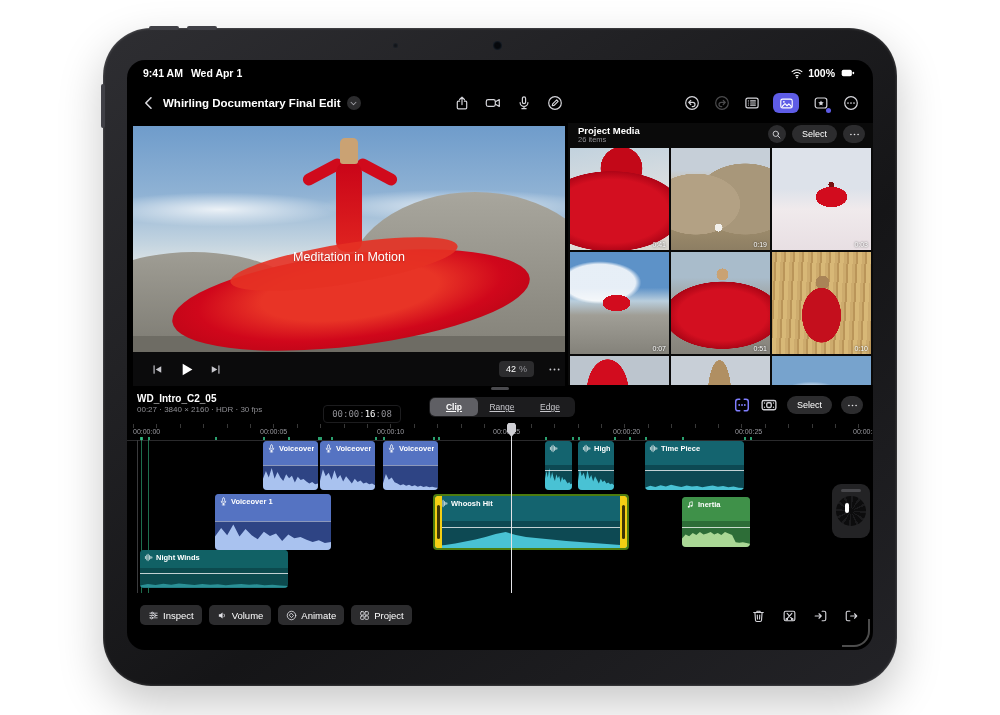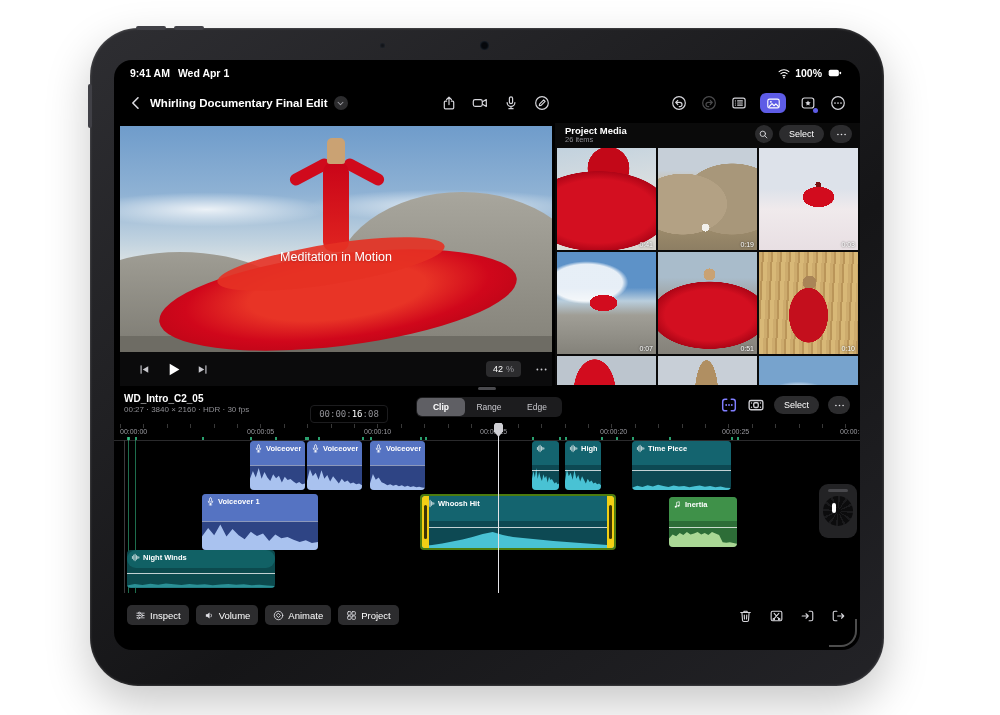--- a/index.html
+++ b/index.html
@@ -1,19 +1,19 @@
 <!DOCTYPE html>
 <html><head>
 <meta charset="utf-8">
 <style>
   html,body{margin:0;padding:0;background:#fff;}
   #canvas{position:relative;width:1000px;height:715px;background:#fff;overflow:hidden;
     font-family:"Liberation Sans",sans-serif;-webkit-font-smoothing:antialiased;}
   
-  #ipad{position:absolute;left:90px;top:28px;width:794px;height:658px;border-radius:48px;
+  #ipad{position:absolute;left:103px;top:28px;width:794px;height:658px;border-radius:48px;
     background:linear-gradient(145deg,#2e2e32,#151517 60%,#232327);
     box-shadow:0 18px 45px rgba(0,0,0,.22), inset 0 0 3px rgba(255,255,255,.28);}
   .side-btn{position:absolute;background:#404046;border-radius:3px;}
   #btn-top-1{left:46px;top:-2px;width:30px;height:4px;}
   #btn-top-2{left:84px;top:-2px;width:30px;height:4px;}
   #btn-left{left:-2px;top:56px;width:4px;height:44px;}
   .camera-dot{position:absolute;border-radius:50%;background:#06080c;box-shadow:inset 0 0 2px #2c3a4a;}
   #cam-main{left:390px;top:13px;width:9px;height:9px;}
   #cam-sensor{left:290px;top:15px;width:5px;height:5px;opacity:.6;}
   
@@ -122,21 +122,21 @@
     linear-gradient(180deg,#c8cfd7 0 55%,#b3bac2 100%);}
   .scene-sky-clouds{background:radial-gradient(ellipse 60% 40% at 40% 55%,rgba(255,255,255,.9) 0 60%,transparent 75%),
     linear-gradient(180deg,#77a3cd 0 30%,#cddfeb 70%,#9fc0dc 100%);}
   
   #tl-header{position:absolute;left:10px;top:333px;width:726px;height:28px;}
   #tl-clipname{font-size:10px;font-weight:bold;color:#fff;}
   #tl-clipmeta{font-size:8px;color:#8e8e93;margin-top:1px;}
   #mode-segment{position:absolute;left:292px;top:4px;height:20px;background:#1c1c1e;border-radius:6px;
     display:flex;align-items:center;padding:1px;box-sizing:border-box;}
   .mode-item{width:48px;height:18px;display:flex;align-items:center;justify-content:center;
-    font-size:8.5px;color:#c7c7cc;border-radius:5px;}
+    font-size:8.5px;color:#c7c7cc;border-radius:5px;text-decoration:underline;}
   .mode-item.selected{background:#5f5f64;color:#fff;font-weight:bold;}
   #tl-actions{position:absolute;right:0;top:3px;display:flex;align-items:center;gap:9px;}
   #magnetic-btn{width:18px;height:18px;color:#807eff;}
   #overlay-btn{width:18px;height:18px;color:#d0d0d5;}
   
   #tl-ruler{position:absolute;left:0;top:363px;width:746px;height:17px;border-bottom:1px solid #2a2a2c;}
   #tl-ruler .ticks{position:absolute;left:6px;top:1px;width:734px;height:4px;
     background:repeating-linear-gradient(90deg,rgba(255,255,255,.22) 0 1px,transparent 1px 23.4px);}
   .ruler-label{position:absolute;top:5px;font-size:7px;color:#9a9aa0;white-space:nowrap;}
   .ruler-mark{position:absolute;bottom:0;width:2px;height:3px;background:#35c78a;opacity:.8;}
@@ -151,21 +151,21 @@
   .clip-wave svg{position:absolute;inset:0;width:100%;height:100%;}
   .vol-line{position:absolute;left:0;right:0;top:22%;height:1px;background:rgba(255,255,255,.75);}
   .sep-line{position:absolute;left:0;right:0;top:0;height:1px;background:rgba(255,255,255,.45);}
   .clip.blue{background:#2e4484;}
   .clip.blue .clip-head{background:#5573c2;}
   .clip.blue .clip-wave{color:#a9c2ef;}
   .clip.teal{background:#0d4953;}
   .clip.teal .clip-head{background:#14646f;}
   .clip.teal .clip-wave{color:#49c2d4;}
   .clip.tealdark{background:#0c4a4e;}
-  .clip.tealdark .clip-head{background:#116165;border-radius:9px;}
+  .clip.tealdark .clip-head{background:#116165;}
   .clip.tealdark .clip-wave{color:#2a9096;}
   .clip.green{background:#2d6d37;}
   .clip.green .clip-head{background:#3f9149;}
   .clip.green .clip-wave{color:#aad795;}
   .clip.selected{border:2px solid #4d7c0f;}
   .handle{position:absolute;top:0;bottom:0;width:7px;background:#f3cf14;z-index:2;}
   .handle.l{left:0;border-radius:2px 0 0 2px;}
   .handle.r{right:0;border-radius:0 2px 2px 0;}
   .handle i{position:absolute;left:2px;top:18%;width:2.5px;height:64%;background:#3d3505;border-radius:2px;display:block;}
   

